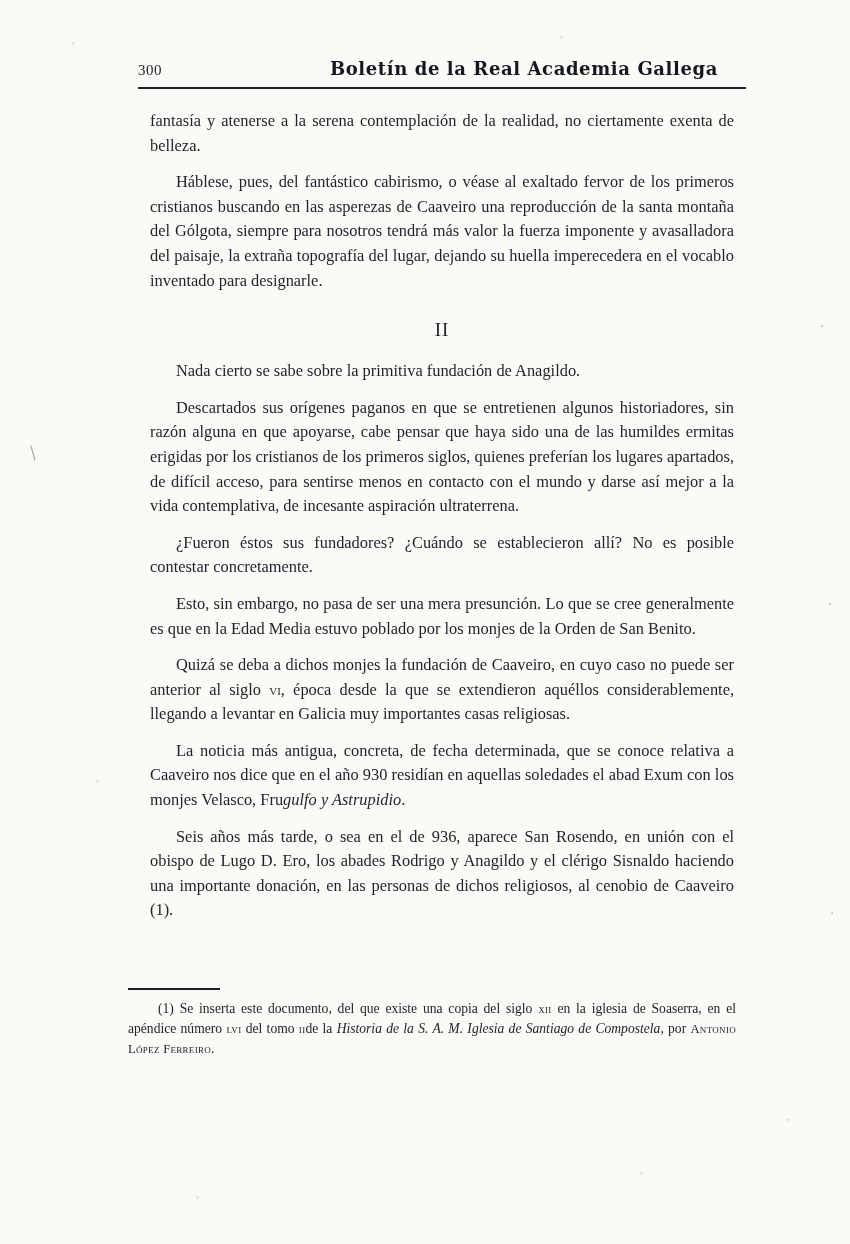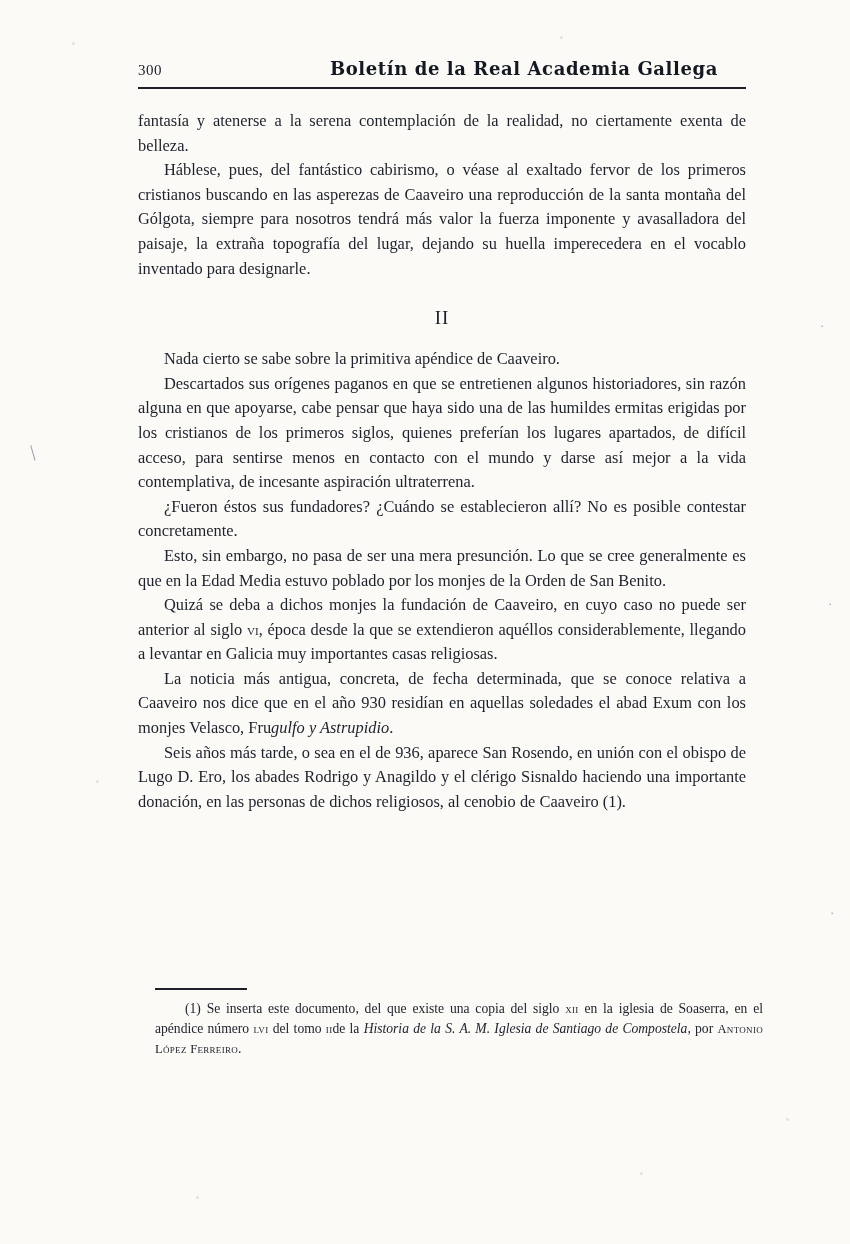--- a/index.html
+++ b/index.html
@@ -55,21 +55,21 @@
     color: #141821;
     margin-right: 28px;
   }
   .rule {
     height: 2px;
     background: #1d2029;
     margin-top: 2px;
     margin-bottom: 20px;
   }
   p.body {
-    margin: 0;
+    margin: 12px;
     font-size: 16.4px;
     line-height: 24.6px;
     text-align: justify;
     text-justify: inter-word;
     color: #1d212b;
     hyphens: manual;
   }
   p.indent {
     text-indent: 26px;
   }
@@ -80,21 +80,21 @@
     margin: 26px 0 18px 0;
     color: #1b1f29;
   }
   em { font-style: italic; }
   .smallcaps {
     font-variant: small-caps;
     font-size: 16px;
   }
   .footnote-wrap {
     position: absolute;
-    left: 155px;
+    left: 128px;
     top: 988px;
     width: 608px;
   }
   .footnote-rule {
     width: 92px;
     height: 1.6px;
     background: #1d2029;
     margin-bottom: 9px;
   }
   p.footnote {
@@ -129,21 +129,21 @@
       <span class="folio">300</span>
       <span class="journal-title">Boletín de la Real Academia Gallega</span>
     </div>
     <div class="rule"></div>
 
     <p class="body">fantasía y atenerse a la serena contemplación de la realidad, no ciertamente exenta de belleza.</p>
     <p class="body indent">Háblese, pues, del fantástico cabirismo, o véase al exaltado fervor de los primeros cristianos buscando en las asperezas de Caaveiro una reproducción de la santa montaña del Gólgota, siempre para nosotros tendrá más valor la fuerza imponente y avasalladora del paisaje, la extraña topografía del lugar, dejando su huella imperecedera en el vocablo inventado para designarle.</p>
 
     <div class="section-number">II</div>
 
-    <p class="body indent">Nada cierto se sabe sobre la primitiva apéndice de Caaveiro.</p>
+    <p class="body indent">Nada cierto se sabe sobre la primitiva fundación de Anagildo.</p>
     <p class="body indent">Descartados sus orígenes paganos en que se entretienen algunos historiadores, sin razón alguna en que apoyarse, cabe pensar que haya sido una de las humildes ermitas erigidas por los cristianos de los primeros siglos, quienes preferían los lugares apartados, de difícil acceso, para sentirse menos en contacto con el mundo y darse así mejor a la vida contemplativa, de incesante aspiración ultraterrena.</p>
     <p class="body indent">¿Fueron éstos sus fundadores? ¿Cuándo se establecieron allí? No es posible contestar concretamente.</p>
     <p class="body indent">Esto, sin embargo, no pasa de ser una mera presunción. Lo que se cree generalmente es que en la Edad Media estuvo poblado por los monjes de la Orden de San Benito.</p>
 
     <p class="body indent"><span>Quizá se deba a dichos monjes la fundación de Caaveiro, en cuyo caso no puede ser anterior al siglo </span><span class="smallcaps">vi</span><span>, época desde la que se extendieron aquéllos considerablemente, llegando a levantar en Galicia muy importantes casas religiosas.</span></p>
 
     <p class="body indent"><span>La noticia más antigua, concreta, de fecha determinada, que se conoce relativa a Caaveiro nos dice que en el año 930 residían en aquellas soledades el abad Exum con los monjes Velasco, Fru</span><em>gulfo y Astrupidio</em><span>.</span></p>
 
     <p class="body indent">Seis años más tarde, o sea en el de 936, aparece San Rosendo, en unión con el obispo de Lugo D. Ero, los abades Rodrigo y Anagildo y el clérigo Sisnaldo haciendo una importante donación, en las personas de dichos religiosos, al cenobio de Caaveiro (1).</p>
 

